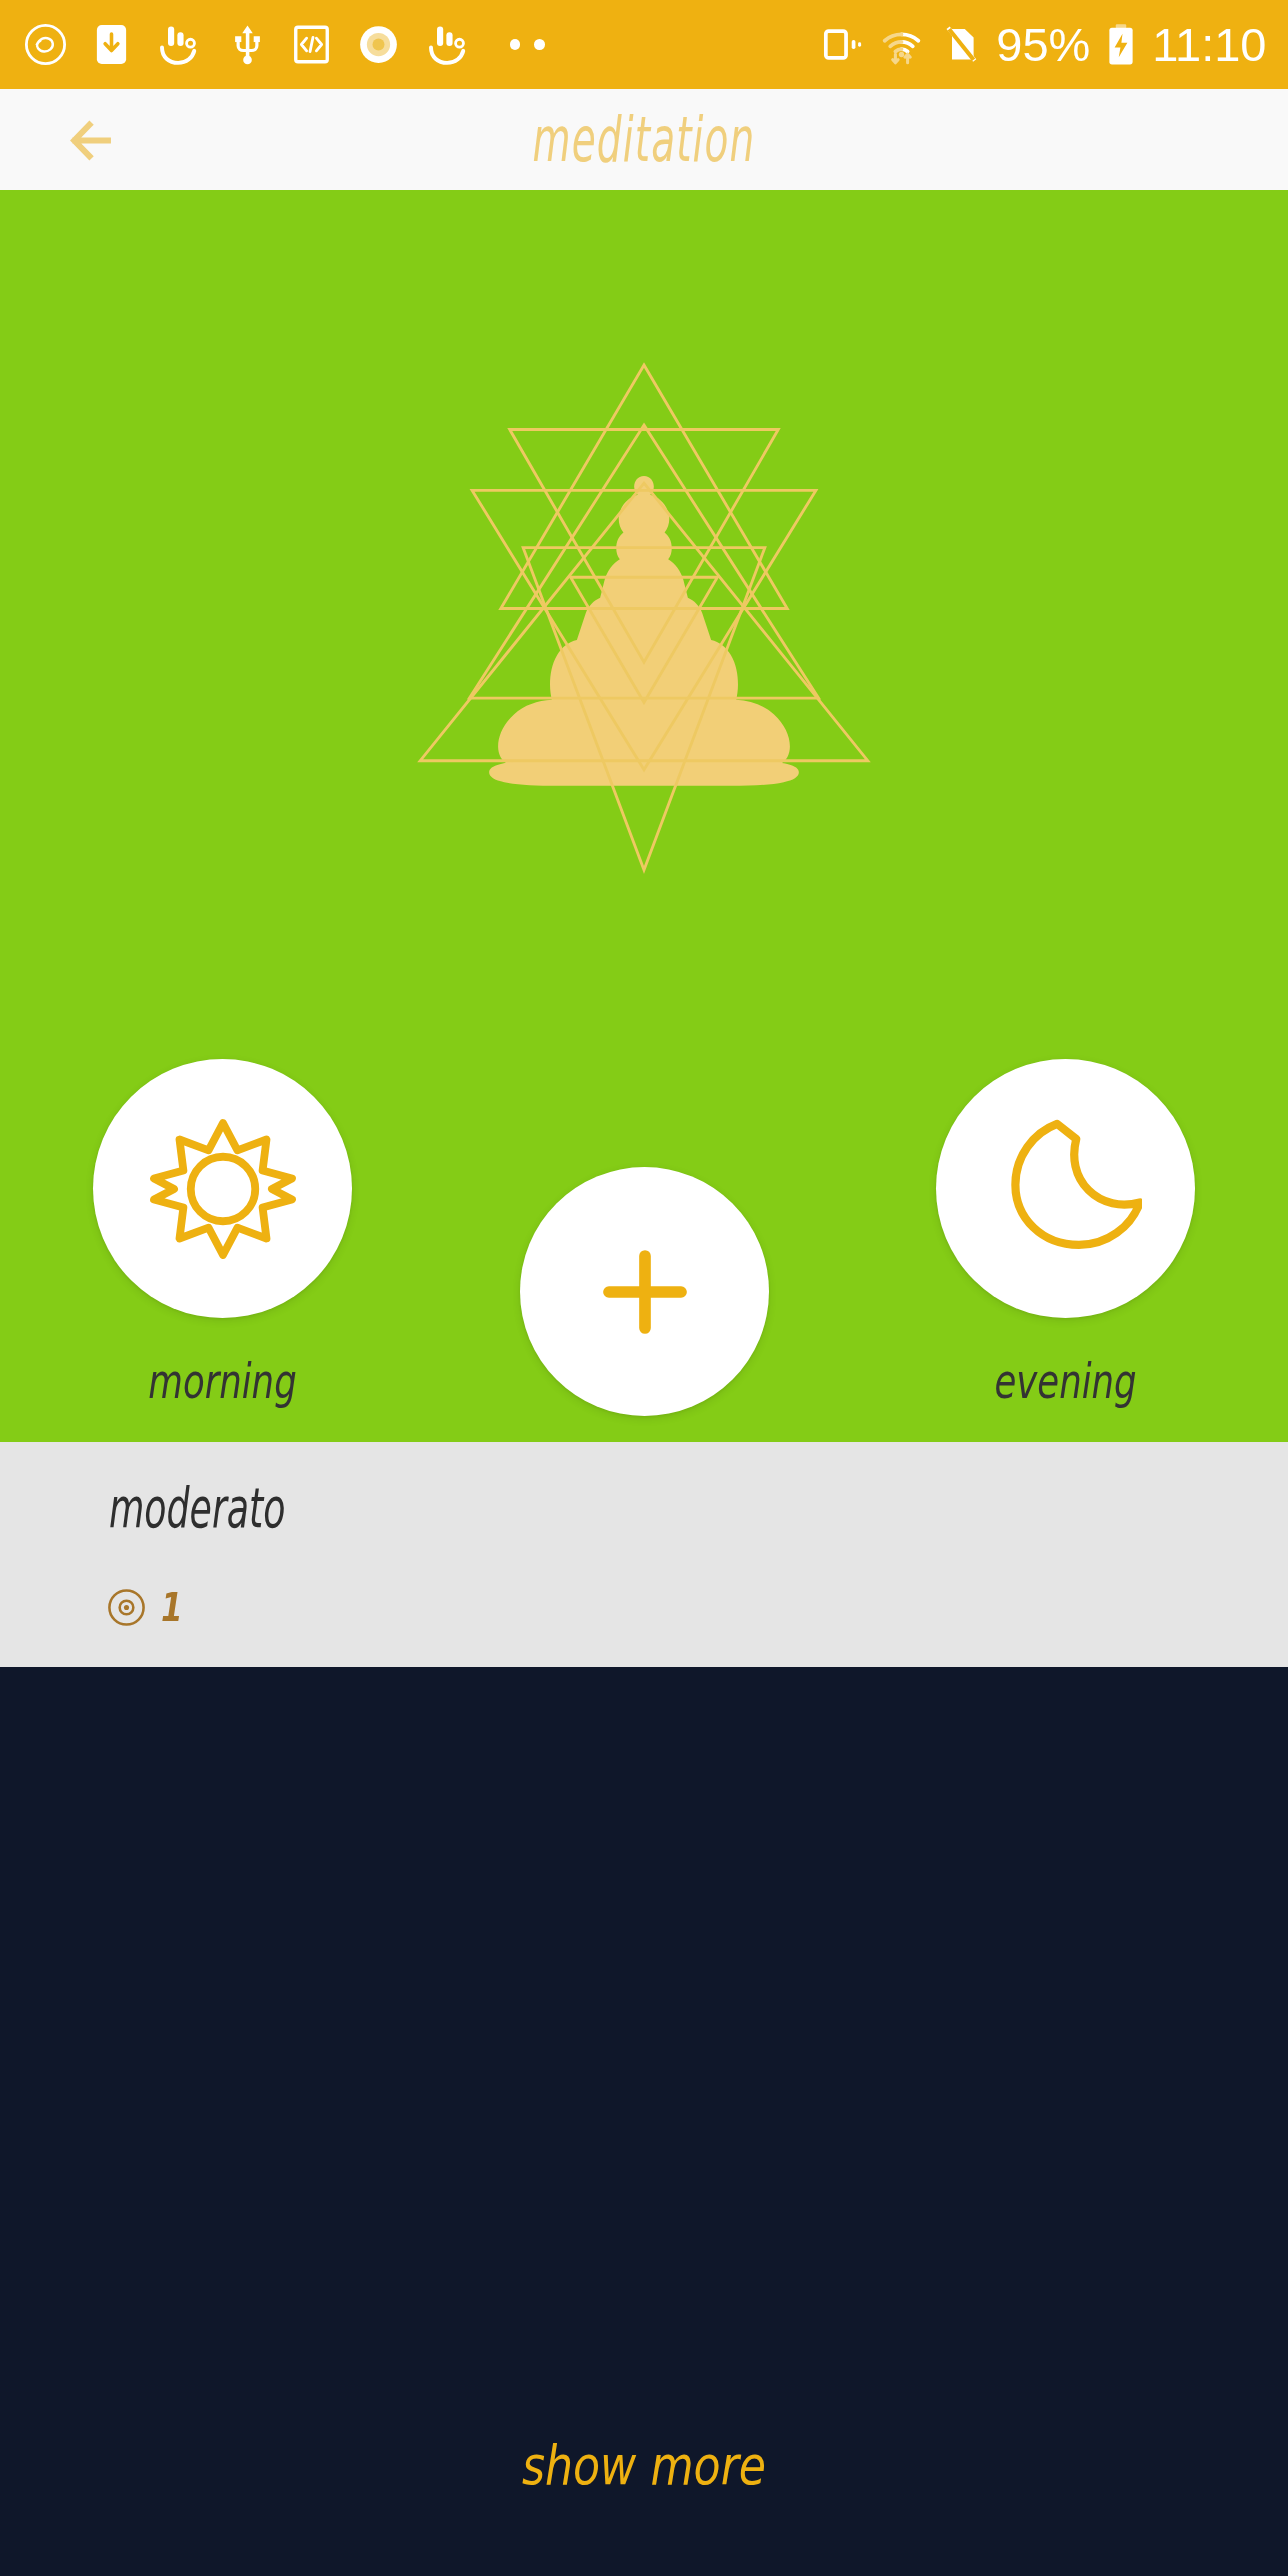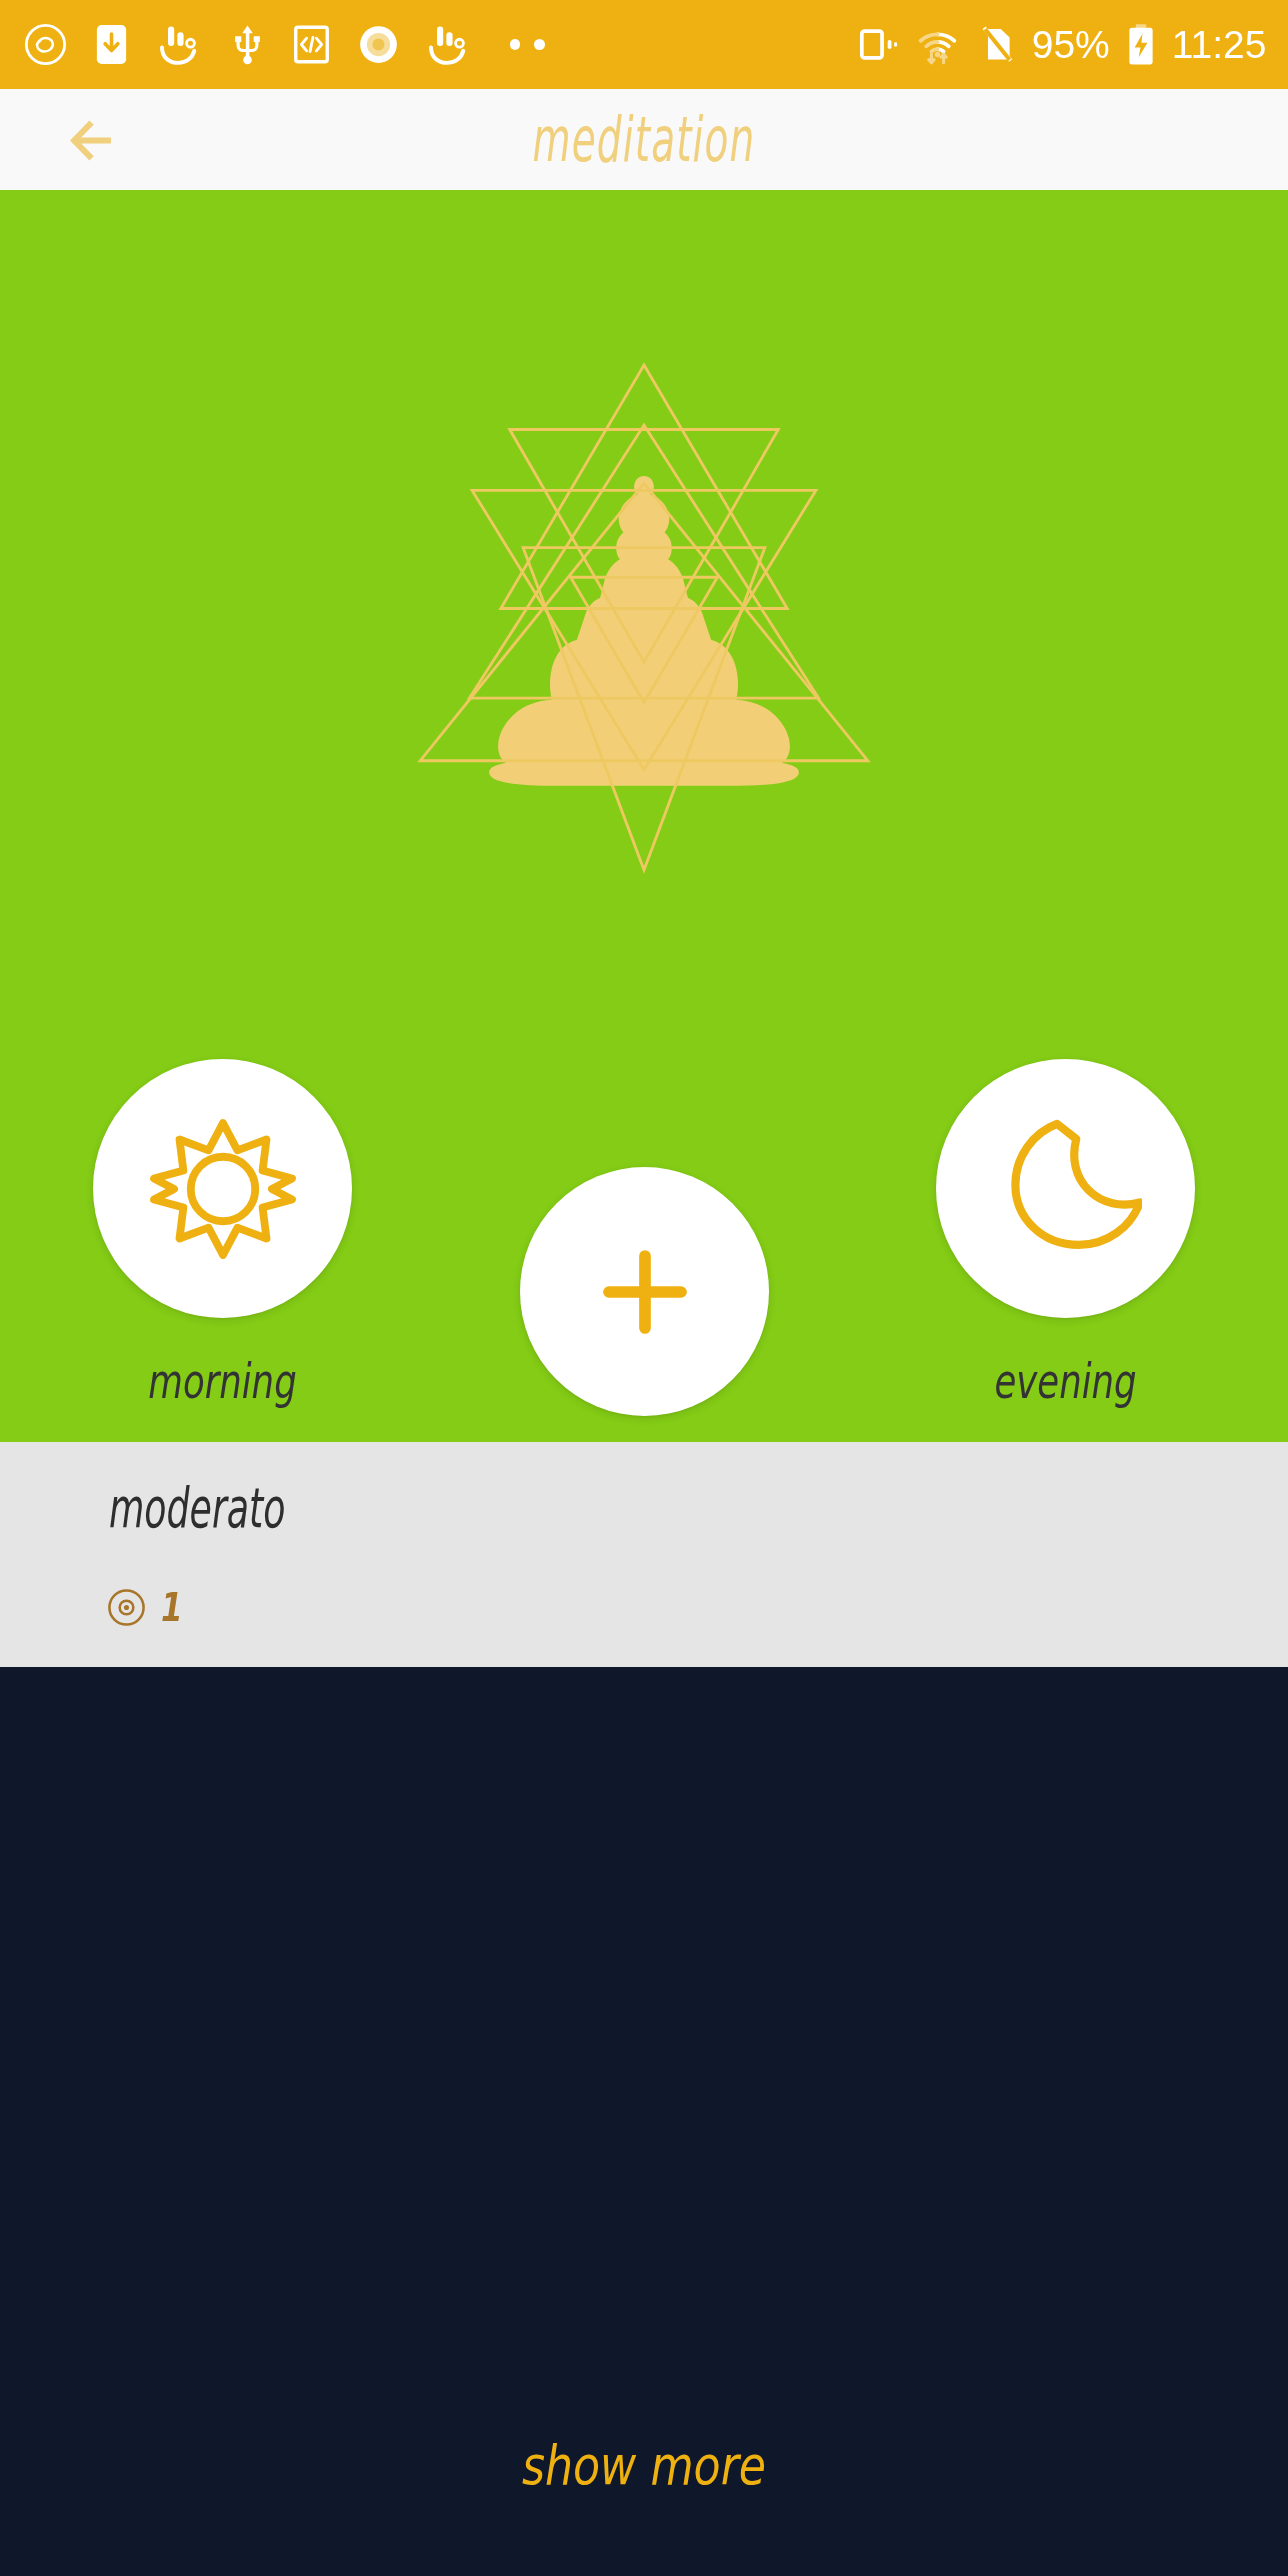--- a/index.html
+++ b/index.html
@@ -15,21 +15,21 @@
   .statusbar{
     position:absolute; left:0; top:0; width:1288px; height:89px;
     background:#efb111;
     display:flex; align-items:center;
     padding:0 21.5px 0 23px;
   }
   .sb-left{ display:flex; align-items:center; gap:23px; }
   .sb-right{ display:flex; align-items:center; gap:16px; margin-left:auto; }
   .sb-ico{ display:block; }
   .sb-text{
-    color:#ffffff; font-size:39px; font-weight:500;
+    color:#ffffff; font-size:47px; font-weight:500;
     font-family:"Liberation Sans", sans-serif; letter-spacing:0px;
     line-height:1;
   }
   .sb-dots{ display:flex; gap:14.3px; align-items:center; margin-left:12.5px; }
   .sb-dots span{ width:10.7px;height:10.7px;border-radius:50%;background:#ffffff;display:block; }
 
   
   .appbar{
     position:absolute; left:0; top:89px; width:1288px; height:100px;
     background:#f9f9f9;
@@ -208,21 +208,21 @@
     </svg>
 
     <div class="sb-text">95%</div>
 
     <svg class="sb-ico" width="30" height="45" viewBox="0 0 16 24">
       <rect x="5.2" y="1.2" width="5.6" height="2.2" rx=".6" fill="#f6d78a"></rect>
       <rect x="1.8" y="3" width="12.4" height="19.6" rx="1.4" fill="#fff"></rect>
       <path d="M8.8 6.2L4.6 13.6h3.1l-.9 5.2 4.6-7.8H8.2z" fill="#efb111"></path>
     </svg>
 
-    <div class="sb-text">11:25</div>
+    <div class="sb-text">11:10</div>
   </div>
 </div>
 
 <div class="appbar">
   <div class="title">meditation</div>
   <div class="back-btn">
     <svg width="64" height="55" viewBox="0 0 36 31">
       <path d="M23.6 15.5H5.2M13.2 6.6L4.6 15.5l8.6 8.9" fill="none" stroke="#f0cf7d" stroke-width="3.4" stroke-linecap="square" stroke-linejoin="miter"></path>
     </svg>
   </div>

